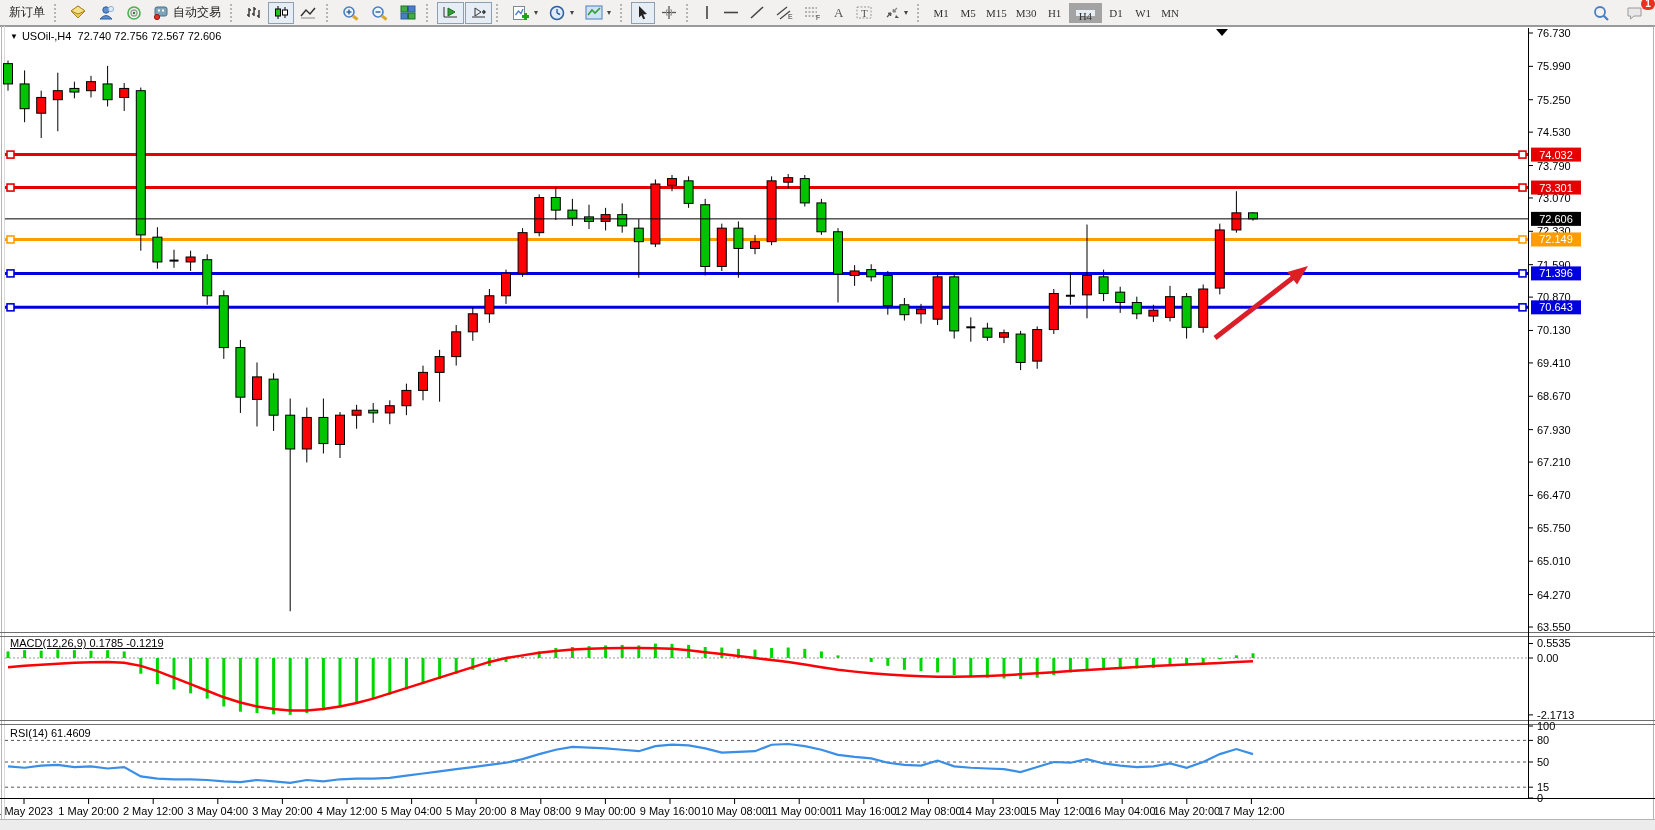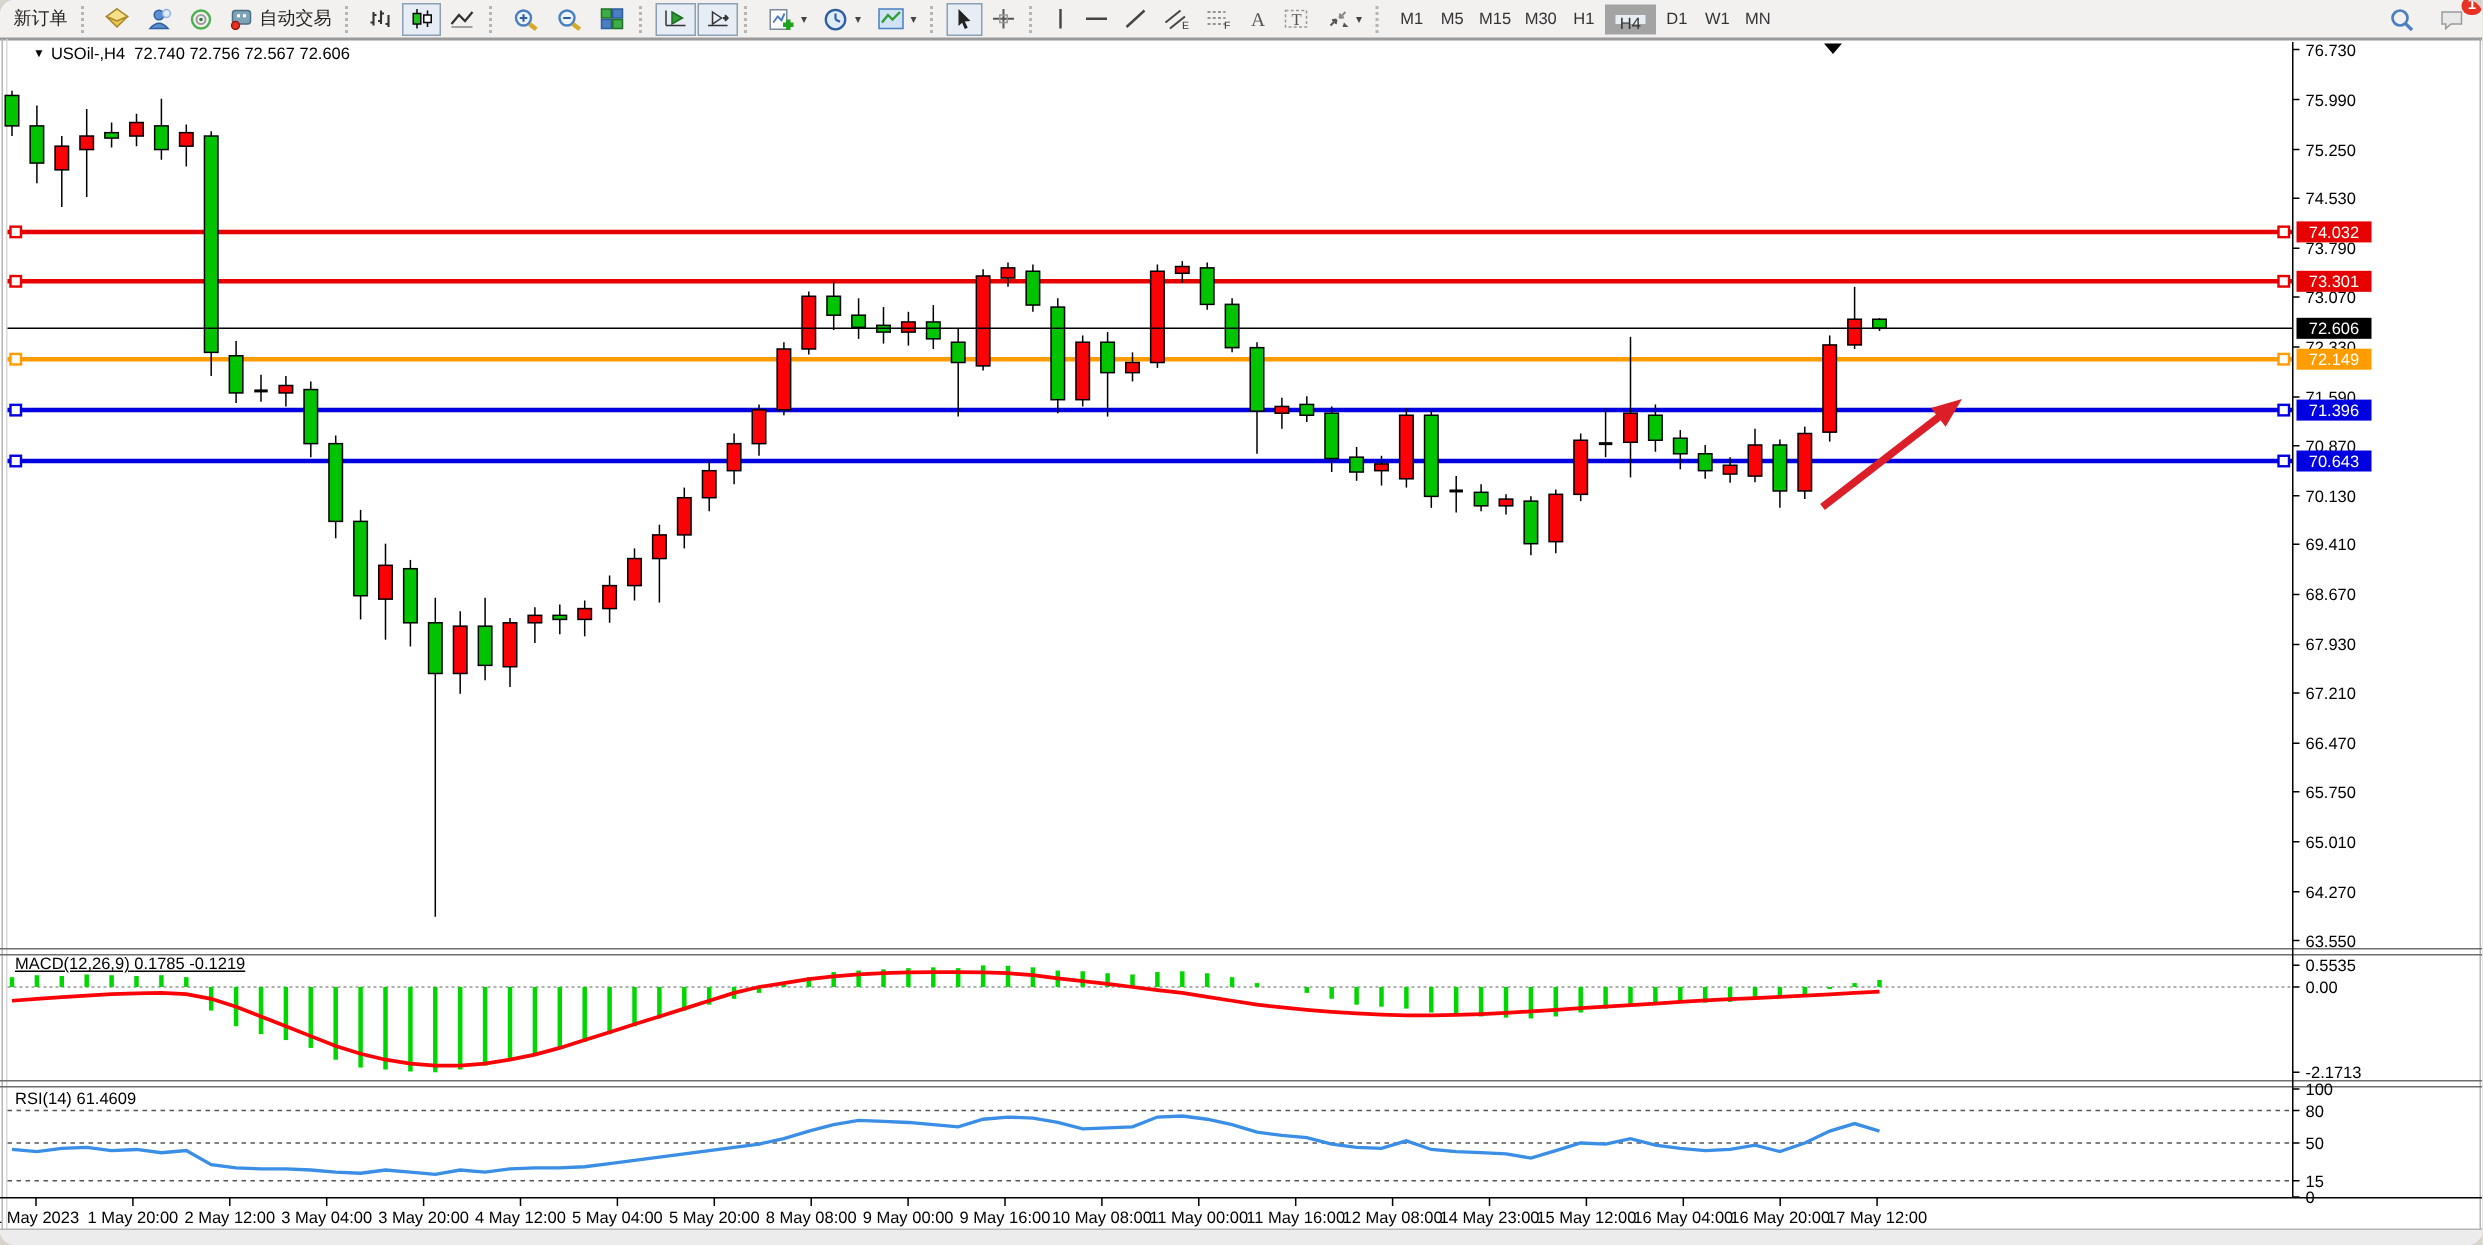--- a/index.html
+++ b/index.html
@@ -1,28 +1,28 @@
 <!DOCTYPE html>
 <html><head>
 <meta charset="utf-8">
 <style>
   html,body{margin:0;padding:0;background:#d8d4cc;}
   #app{position:relative;width:1655px;height:830px;background:#fff;overflow:hidden;
-       font-family:"Liberation Sans",sans-serif;border-radius:10px;-webkit-font-smoothing:antialiased;}
+       font-family:"Liberation Sans",sans-serif;-webkit-font-smoothing:antialiased;}
   
   .tb{position:absolute;left:0;top:0;width:1655px;height:26px;background:#f2f1ef;
       border-bottom:1px solid #9a9a9a;display:flex;align-items:center;gap:1px;box-sizing:border-box;padding:0 4px;}
   .grip{width:5px;height:18px;border-left:2px dotted #b5b5b5;margin:0 3px;}
   .tbtn{display:flex;align-items:center;gap:3px;height:22px;padding:0 4px;border:1px solid transparent;
         background:transparent;font-family:"Liberation Sans",sans-serif;font-size:12px;color:#222;cursor:default;}
   .tbtn.on{border:1px solid #8ca0b3;background:#e6edf5;}
   .tbtn svg{display:block;}
   .caret{font-size:8px;color:#444;margin-left:1px;}
   .tf{height:20px;min-width:26px;padding:0 3px;font-size:11px;color:#333;border:1px solid transparent;
-      background:transparent;font-family:Liberation Sans, sans-serif;}
+      background:transparent;font-family:Liberation Serif, serif;}
   .tf.on{border:7px solid #a3a3a3;background:#e6edf5;}
   .tb-right{margin-left:auto;display:flex;align-items:center;gap:6px;padding-right:2px;}
   .badge{position:absolute;top:-5px;right:-7px;background:#e53222;color:#fff;border-radius:8px;
          font-size:10px;line-height:12px;min-width:8px;padding:0 3px;text-align:center;font-weight:bold;}
   
   .olabel{position:absolute;font-size:11px;color:#000;pointer-events:none;white-space:nowrap;}
   .tri{display:inline-block;font-size:8px;vertical-align:1px;margin-right:4px;color:#000;}
 </style>
 </head>
 <body>
@@ -660,21 +660,21 @@
       <line x1="1057.6" y1="772" x2="1057.6" y2="778" stroke="#000"></line>
       <text x="1057.6" y="789" fill="#000" text-anchor="middle" font-family="&quot;Liberation Sans&quot;,sans-serif" font-size="11">15 May 12:00</text>
       <line x1="1122.1999999999998" y1="772" x2="1122.1999999999998" y2="778" stroke="#000"></line>
       <text x="1122.1999999999998" y="789" fill="#000" text-anchor="middle" font-family="&quot;Liberation Sans&quot;,sans-serif" font-size="11">16 May 04:00</text>
       <line x1="1186.8" y1="772" x2="1186.8" y2="778" stroke="#000"></line>
       <text x="1186.8" y="789" fill="#000" text-anchor="middle" font-family="&quot;Liberation Sans&quot;,sans-serif" font-size="11">16 May 20:00</text>
       <line x1="1251.3999999999999" y1="772" x2="1251.3999999999999" y2="778" stroke="#000"></line>
       <text x="1251.3999999999999" y="789" fill="#000" text-anchor="middle" font-family="&quot;Liberation Sans&quot;,sans-serif" font-size="11">17 May 12:00</text>
     </svg>
 
-<div class="olabel" style="left:22px;top:30px;">
+<div class="olabel" style="left:10px;top:30px;">
   <span class="tri">▼</span><span>USOil-,H4</span>&nbsp;&nbsp;<span>72.740 72.756 72.567 72.606</span>
 </div>
 <div class="olabel" style="left:10px;top:637px;text-decoration:underline;">
   <span>MACD(12,26,9)</span>&nbsp;<span>0.1785 -0.1219</span>
 </div>
 <div class="olabel" style="left:10px;top:727px;">
   <span>RSI(14)</span>&nbsp;<span>61.4609</span>
 </div>
 
 </div>

